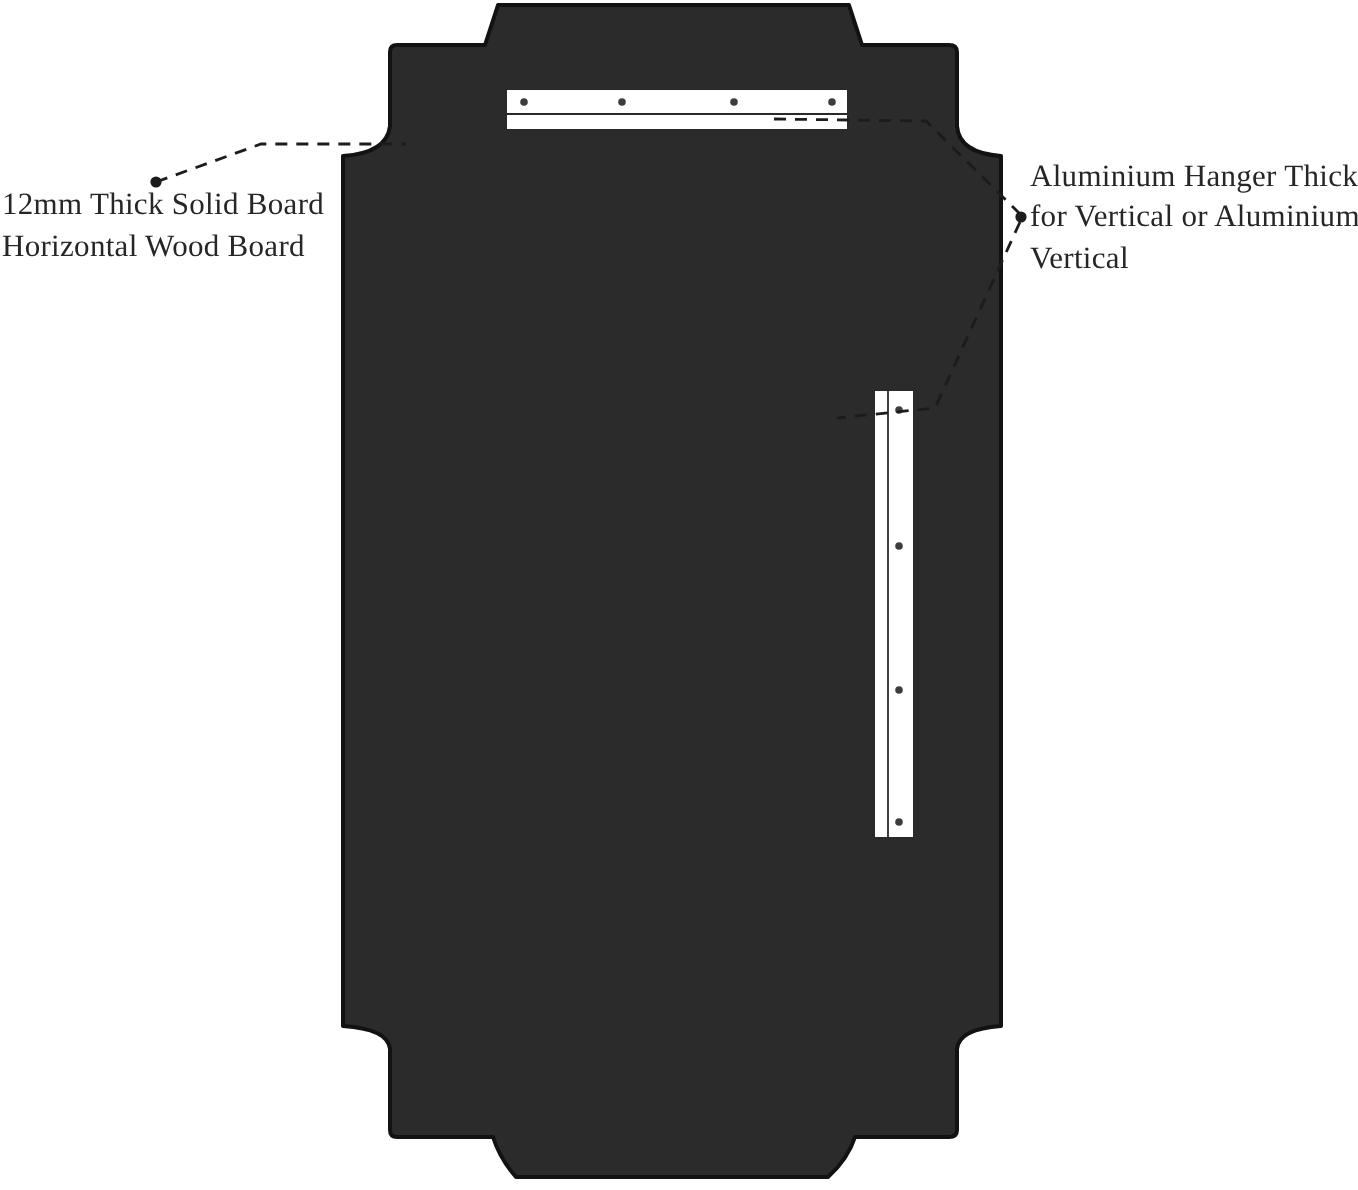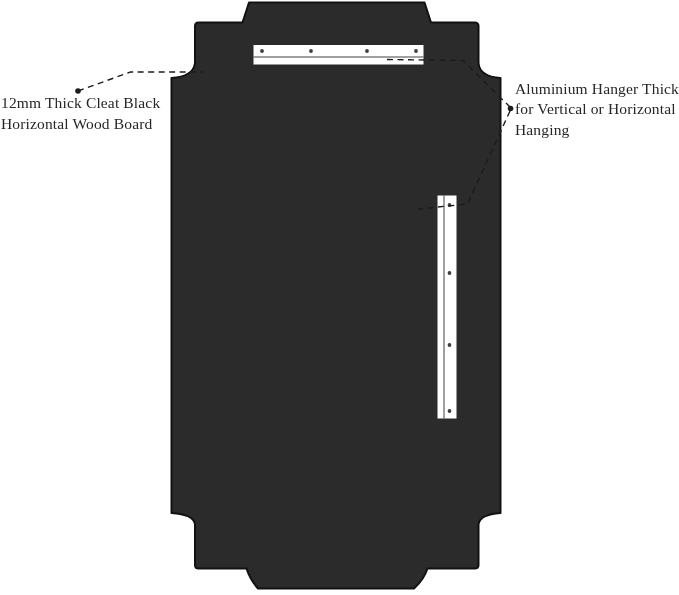--- a/index.html
+++ b/index.html
@@ -125,23 +125,23 @@
 
     <polyline class="leader" points="78,91 130.5,72 203,72"></polyline>
     <polyline class="leader" points="387,59.5 463,60.5 510,107"></polyline>
     <polyline class="leader" points="510,111 467.5,204 418.5,209"></polyline>
 
     <circle class="callout-dot" cx="78" cy="91" r="2.8"></circle>
     <circle class="callout-dot" cx="510.5" cy="108.5" r="2.8"></circle>
   </svg>
 
   <div class="annotation annotation-board">
-    <span class="line">12mm Thick Cleat Black</span>
+    <span class="line">12mm Thick Solid Board</span>
     <span class="line">Horizontal Wood Board</span>
   </div>
 
   <div class="annotation annotation-cleat">
     <span class="line">Aluminium Hanger Thick</span>
-    <span class="line">for Vertical or Horizontal</span>
-    <span class="line">Hanging</span>
+    <span class="line">for Vertical or Aluminium</span>
+    <span class="line">Vertical</span>
   </div>
 
 </div>
 
 </body></html>

